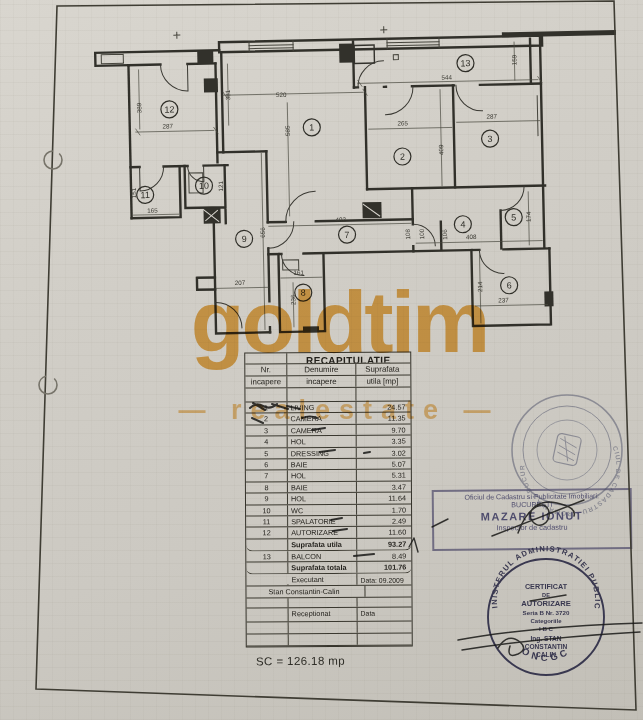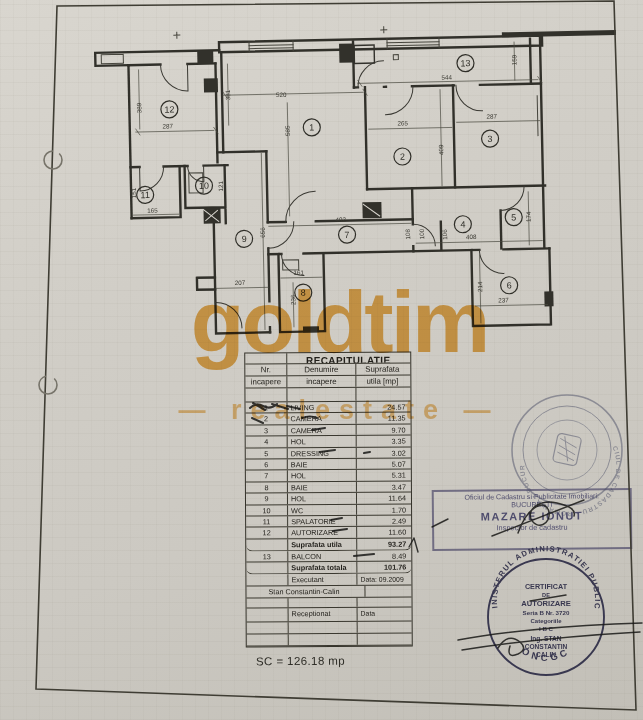--- a/index.html
+++ b/index.html
@@ -279,21 +279,21 @@
         <div class="t-row" style="height: 11.4px;">
           <div class="tc tc-nr">13</div>
           <div class="tc tc-name">BALCON</div>
           <div class="tc tc-val">8.49</div>
         </div>
         <div class="t-row t-bold" style="height: 12px;">
           <div class="tc tc-nr"></div>
           <div class="tc tc-name">Suprafata totala</div>
           <div class="tc tc-val">101.76</div>
         </div>
-        <div class="t-row" style="height: 12px;">
+        <div class="t-row" style="height: 12px; align-items: flex-end;">
           <div class="tc tc-nr"></div>
           <div class="tc tc-name">Executant</div>
           <div class="tc tc-val vleft">Data: 09.2009</div>
         </div>
         <div class="t-row" style="height: 12px;">
           <div class="tc tc-span">Stan Constantin-Calin</div>
           <div class="tc tc-val"></div>
         </div>
         <div class="t-row" style="height: 10px;">
           <div class="tc tc-nr"></div>

